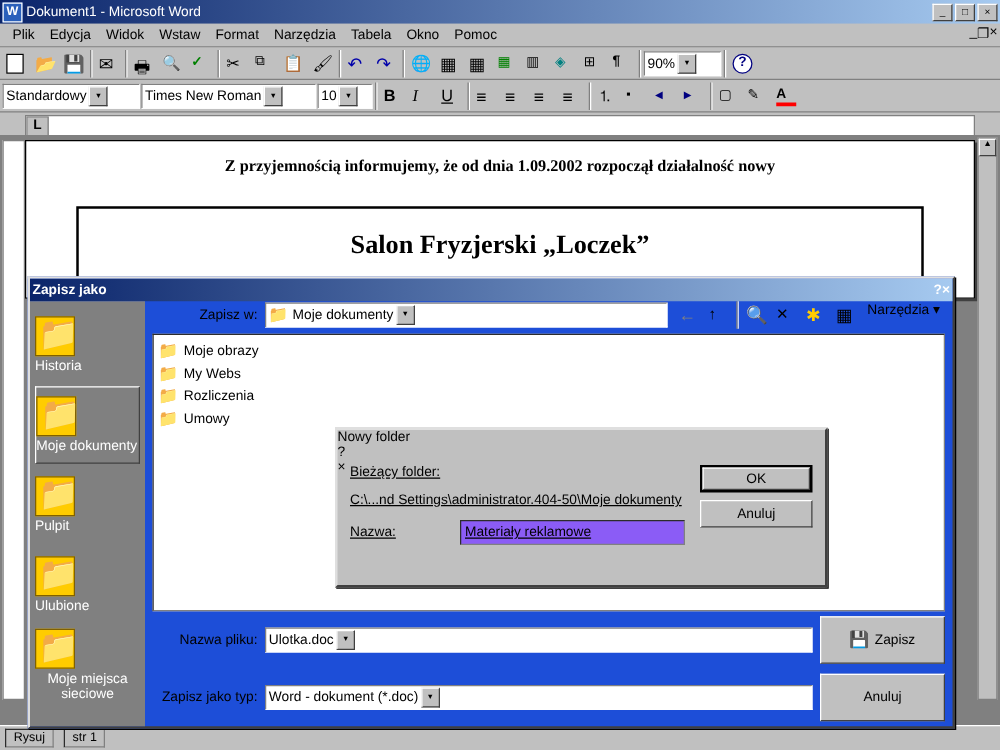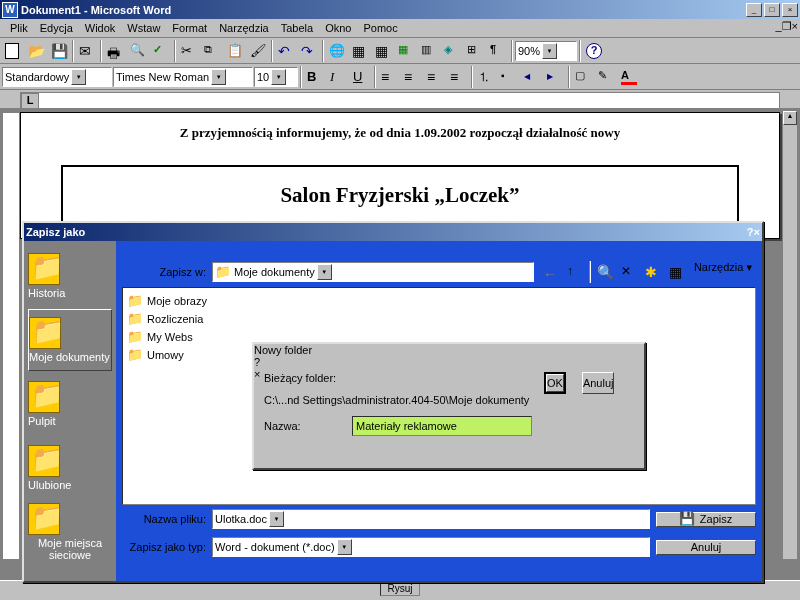--- a/index.html
+++ b/index.html
@@ -1,21 +1,21 @@
 <!DOCTYPE html>
 <html><head>
 <meta charset="utf-8">
 <style>
 * { margin:0; padding:0; box-sizing:border-box; font-family:Tahoma,Arial,sans-serif; font-size:11px; }
 body { background:#c0c0c0; width:800px; height:600px; overflow:hidden; position:relative; }
 
 
 .titlebar { height:19px; background:linear-gradient(to right,#0a246a,#a6caf0); color:#fff; display:flex; align-items:center; padding:0 2px; }
 .titlebar .word-icon { width:16px; height:16px; background:#2a60bb; border:1px solid #fff; margin-right:3px; display:flex; align-items:center; justify-content:center; font-weight:bold; color:#fff; font-size:10px; }
-.titlebar .title { flex:1; font-weight:bold; }
+.titlebar .title { flex:1; font-weight:normal; }
 .titlebar .winbtn { width:16px; height:14px; background:#c0c0c0; border:1px solid #fff; border-right-color:#404040; border-bottom-color:#404040; margin-left:2px; font-family:Marlett,Arial; font-size:8px; text-align:center; line-height:12px; color:#000; }
 
 
 .menubar { height:19px; background:#c0c0c0; border-bottom:1px solid #808080; display:flex; align-items:center; padding:0 4px; }
 .menubar span { padding:2px 6px; cursor:default; }
 
 
 .toolbar { height:26px; background:#c0c0c0; border-bottom:1px solid #808080; display:flex; align-items:center; padding:0 2px; gap:1px; }
 .tbbtn { width:22px; height:22px; border:1px solid transparent; display:inline-flex; align-items:center; justify-content:center; position:relative; }
 .tbsep { width:2px; height:22px; border-left:1px solid #808080; border-right:1px solid #fff; margin:0 1px; }
@@ -79,53 +79,53 @@
 .page .line1 { font-family:'Times New Roman'; font-weight:bold; font-size:13px; text-align:center; }
 .page .frame { border:2px solid #000; margin:24px 0 0 0; padding:16px 8px; }
 .page .headline { font-family:Impact,Arial Black; font-size:21px; font-weight:900; text-align:center; }
 .vruler{position:absolute;left:2px;top:4px;width:18px;bottom:20px;background:#fff;border:1px solid #808080;}
 
 
 .vscroll{position:absolute;right:2px;top:110px;width:16px;bottom:40px;background:#c0c0c0;border:1px solid #808080;}
 .vscroll .btn,.hscroll .btn{width:14px;height:14px;background:#c0c0c0;border:1px solid #fff;border-right-color:#404040;border-bottom-color:#404040;font-size:7px;text-align:center;}
 
 
-.statusbar{position:absolute;bottom:0;left:0;right:0;height:20px;background:#c0c0c0;border-top:1px solid #fff;display:flex;align-items:center;padding:0 4px;gap:8px;flex-direction:column;}
+.statusbar{position:absolute;bottom:0;left:0;right:0;height:20px;background:#c0c0c0;border-top:1px solid #fff;display:flex;align-items:center;padding:0 4px;gap:8px;}
 .statusbar span{border:1px inset #808080;padding:1px 6px;font-size:10px;}
 
 
 .dialog { position:absolute; left:22px; top:221px; width:742px; height:362px; background:#1d4ed8; border:2px solid #c0c0c0; border-top-color:#dfdfdf; border-left-color:#dfdfdf; border-right-color:#404040; border-bottom-color:#404040; box-shadow:1px 1px 0 #000; }
 .dialog .dlgtitle { height:18px; background:linear-gradient(to right,#0a246a,#a6caf0); color:#fff; display:flex; align-items:center; padding:0 2px; font-weight:bold;}
 .dialog .dlgtitle .sp{flex:1;}
 .dialog .dlgbody{display:flex;height:calc(100% - 18px);}
 .places{width:92px;background:#808080;display:flex;flex-direction:column;align-items:center;padding:4px 0;gap:2px;}
 .place{width:84px;height:62px;display:flex;flex-direction:column;align-items:flex-start;justify-content:center;color:#fff;font-size:10px;text-align:center;cursor:default;}
 .place.sel{border:1px solid #fff;border-right-color:#404040;border-bottom-color:#404040;background:#808080;}
 .place .picon{width:32px;height:32px;background:#ffcc00;border:1px solid #806000;margin-bottom:2px;position:relative;}
 .place .picon::before{content:"📁";font-size:26px;position:absolute;top:-2px;left:2px;}
-.dlgmain{flex:1;display:flex;flex-direction:column;padding:20px 6px;}
+.dlgmain{flex:1;display:flex;flex-direction:column;padding:0 6px;}
 .dlgrow{display:flex;align-items:center;gap:6px;margin-bottom:4px;}
 .dlgrow label{width:84px;text-align:right;}
 .dlgrow .combo{flex:1;}
 .toolstrip{display:flex;gap:2px;}
 .filelist{flex:1;background:#fff;border:1px inset #808080;padding:4px;overflow:auto;}
 .filelist .item{display:flex;align-items:center;gap:4px;padding:1px 0;}
 .dlgbottom{display:flex;flex-direction:column;gap:4px;padding-top:4px;}
-.dlgbtn{width:100px;height:15px;background:#c0c0c0;border:1px solid #fff;border-right-color:#404040;border-bottom-color:#404040;display:inline-flex;align-items:center;justify-content:center;gap:4px;}
-
-
-.nfdialog{position:absolute;left:252px;top:342px;width:394px;height:128px;background:#c0c0c0;border:2px solid #c0c0c0;border-top-color:#dfdfdf;border-left-color:#dfdfdf;border-right-color:#404040;border-bottom-color:#404040;box-shadow:1px 1px 0 #000;}
+.dlgbtn{width:100px;height:38px;background:#c0c0c0;border:1px solid #fff;border-right-color:#404040;border-bottom-color:#404040;display:inline-flex;align-items:center;justify-content:center;gap:4px;}
+
+
+.nfdialog{position:absolute;left:268px;top:342px;width:394px;height:128px;background:#c0c0c0;border:2px solid #c0c0c0;border-top-color:#dfdfdf;border-left-color:#dfdfdf;border-right-color:#404040;border-bottom-color:#404040;box-shadow:1px 1px 0 #000;}
 .nfdialog .dlgtitle{height:18px;}
 .nfbody{padding:10px 10px;display:flex;gap:12px;}
-.nfleft{flex:1;display:flex;flex-direction:column;gap:10px;}
+.nfleft{flex:1;display:flex;flex-direction:column;gap:10px;text-decoration:underline;}
 .nfrow{display:flex;align-items:center;gap:8px;}
 .nfrow label{width:80px;}
 .nfrow .val{flex:1;}
-.nfrow input{flex:1;height:20px;border:1px inset #808080;padding:0 3px;background:#bef264;}
-.nfright{width:90px;display:flex;flex-direction:row;gap:16px;}
+.nfrow input{flex:1;height:20px;border:1px inset #808080;padding:0 3px;background:#8b5cf6;}
+.nfright{width:90px;display:flex;flex-direction:column;gap:6px;}
 .nfbtn{height:22px;background:#c0c0c0;border:1px solid #fff;border-right-color:#404040;border-bottom-color:#404040;display:flex;align-items:center;justify-content:center;}
 .nfbtn.default{border:2px solid #000;}
 .nfbtn.default .inner{border:1px solid #fff;border-right-color:#404040;border-bottom-color:#404040;width:100%;height:100%;display:flex;align-items:center;justify-content:center;}
 
 
 .mdi-btns{position:absolute;right:2px;top:20px;display:flex;}
 </style>
 </head>
 <body>
 
@@ -376,25 +376,25 @@
           <span style="padding:0 4px"><span>Narzędzia</span> ▾</span>
         </div>
       </div>
       <div class="filelist">
         <div class="item">
             <span class="ic ic-folder"></span>
             <span>Moje obrazy</span>
           </div>
         <div class="item">
             <span class="ic ic-folder"></span>
-            <span>Rozliczenia</span>
+            <span>My Webs</span>
           </div>
         <div class="item">
             <span class="ic ic-folder"></span>
-            <span>My Webs</span>
+            <span>Rozliczenia</span>
           </div>
         <div class="item">
             <span class="ic ic-folder"></span>
             <span>Umowy</span>
           </div>
       </div>
       <div class="dlgbottom">
         <div class="dlgrow">
           <label>Nazwa pliku:</label>
           <div class="combo" style="flex:1">

